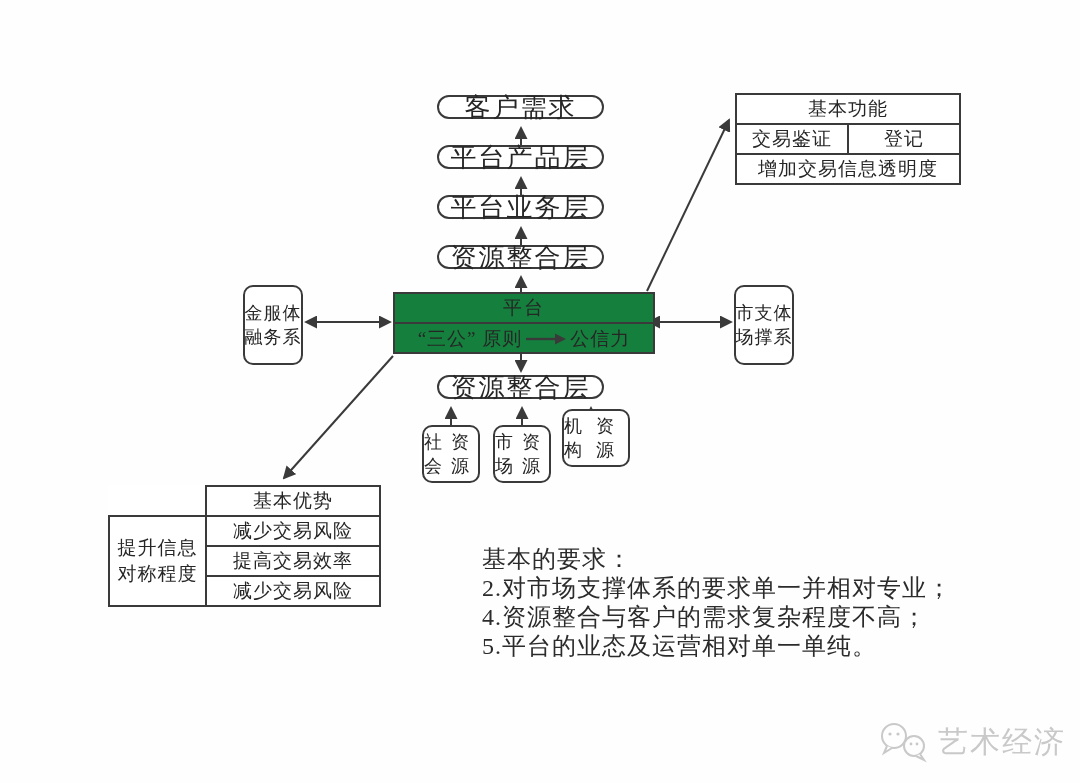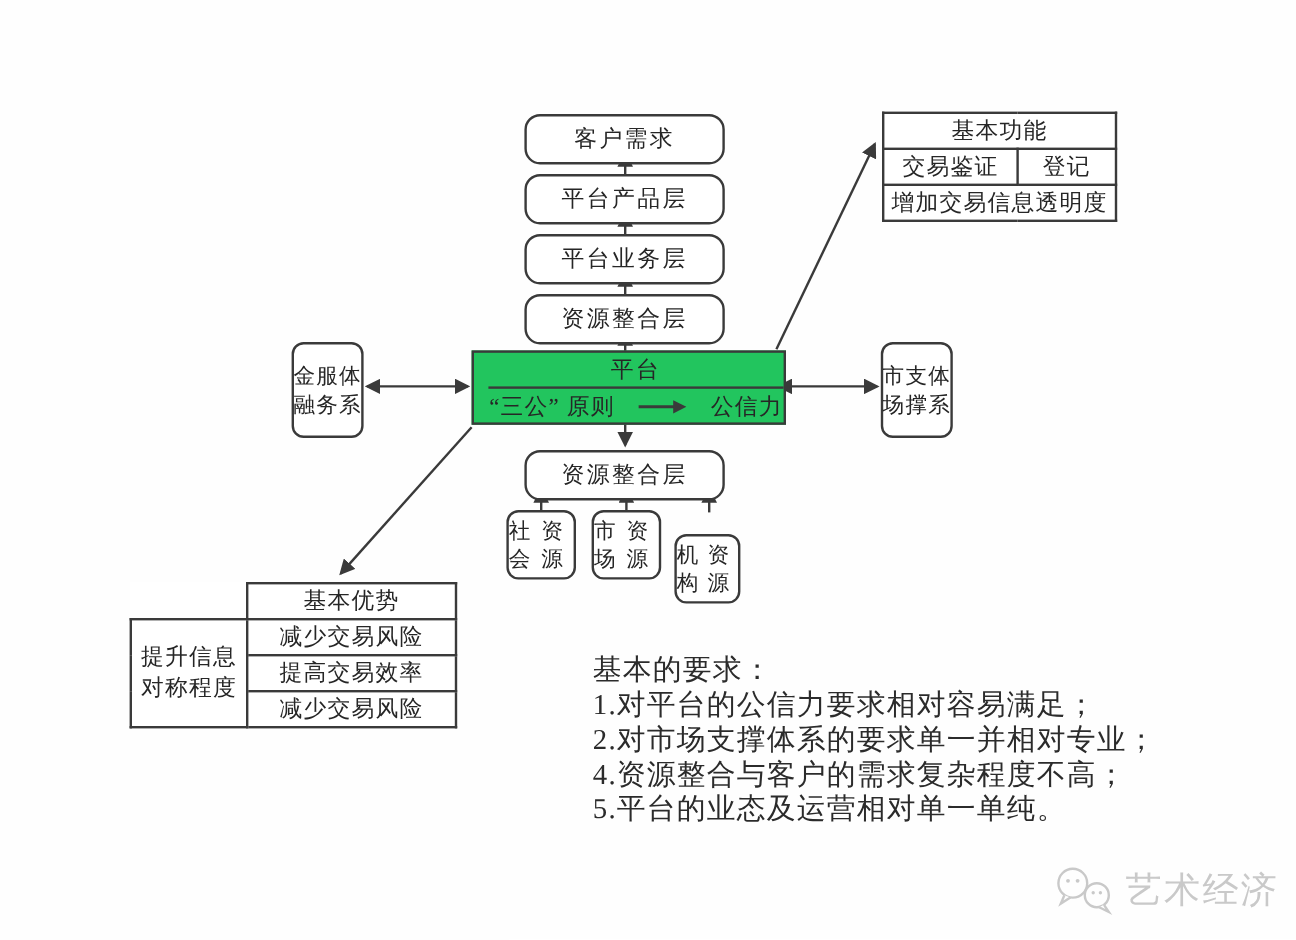--- a/index.html
+++ b/index.html
@@ -7,62 +7,62 @@
     --text:#262626;
     --wm:#c9c9c9;
   }
   html,body{margin:0;padding:0;background:#ffffff;}
   .canvas{
     position:relative;width:1080px;height:783px;background:#fefefe;
     font-family:"Liberation Serif","DejaVu Serif",serif;color:var(--text);
     overflow:hidden;
   }
   .overlay{position:absolute;left:0;top:0;width:1080px;height:783px;z-index:1;pointer-events:none;}
-  .box,.tbl,.platform,.requirements,.watermark{z-index:2;padding-left:12px;}
+  .box,.tbl,.platform,.requirements,.watermark{z-index:2;}
 
   .pill{
-    position:absolute;left:437px;width:167px;height:42px;
+    position:absolute;left:437px;width:167px;height:24px;
     border:2px solid var(--line);border-radius:13px;background:#fff;
     display:flex;align-items:center;justify-content:center;
-    font-size:19px;letter-spacing:2px;box-sizing:border-box;z-index:2;
+    font-size:26px;letter-spacing:2px;box-sizing:border-box;z-index:2;
   }
   .vbox{
     position:absolute;border:2px solid var(--line);border-radius:10px;background:#fff;
     display:flex;align-items:center;justify-content:center;
     font-size:18px;line-height:24px;letter-spacing:1px;box-sizing:border-box;z-index:2;
   }
   .vbox span{display:block;}
 
   .platform{
     position:absolute;left:393px;top:292px;width:262px;height:62px;
-    border:2px solid var(--line);background:#22c55e;box-sizing:border-box;z-index:2;
+    border:2px solid var(--line);background:#15803d;box-sizing:border-box;z-index:2;
   }
   .p-title{
     height:28px;border-bottom:2px solid var(--line);
     display:flex;align-items:center;justify-content:center;
     font-size:19px;letter-spacing:2px;
   }
   .p-sub{
     height:30px;display:flex;align-items:center;justify-content:center;
-    font-size:19px;letter-spacing:1px;gap:20px;
+    font-size:19px;letter-spacing:1px;gap:4px;
   }
 
   table.tbl{
     position:absolute;border-collapse:collapse;background:#fff;z-index:2;
     font-size:19px;letter-spacing:1px;
   }
   table.tbl td{
     border:2px solid var(--line);text-align:center;vertical-align:middle;
     padding:1px 4px;box-sizing:border-box;
   }
   table.tbl td.noborder{border:none;background:transparent;}
   .fn-table{left:735px;top:93px;}
   .fn-table td{height:26px;}
   .fn-table td.w1{width:112px;}
-  .fn-table td.w2{width:82px;border-radius:13px;}
+  .fn-table td.w2{width:112px;border-radius:13px;}
   .adv-table{left:108px;top:485px;}
   .adv-table td{height:26px;}
   .adv-table td.c1{width:97px;line-height:26px;}
   .adv-table td.c2{width:174px;}
 
   .requirements{
     position:absolute;left:482px;top:545px;z-index:2;
     font-size:24px;line-height:29px;letter-spacing:1px;color:#2b2b2b;
   }
   .watermark{
@@ -145,21 +145,21 @@
   <div class="pill" style="top:375px">资源整合层</div>
 
   <div class="vbox" style="left:422px;top:425px;width:58px;height:58px">
     <span>社会</span>
     <span>资源</span>
   </div>
   <div class="vbox" style="left:493px;top:425px;width:58px;height:58px">
     <span>市场</span>
     <span>资源</span>
   </div>
-  <div class="vbox" style="left:562px;top:445px;width:55px;height:58px">
+  <div class="vbox" style="left:562px;top:409px;width:68px;height:58px">
     <span>机构</span>
     <span>资源</span>
   </div>
 
   <table class="tbl adv-table">
     <tbody>
         <tr>
       <td class="noborder c1"></td>
       <td class="c2">基本优势</td>
     </tr>
@@ -174,21 +174,20 @@
           <td class="c2">提高交易效率</td>
         </tr>
     <tr>
           <td class="c2">减少交易风险</td>
         </tr>
   </tbody>
     </table>
 
   <div class="requirements">
     <div>基本的要求：</div>
-    <div>1.对平台的公信力要求相对容易满足；</div>
     <div>2.对市场支撑体系的要求单一并相对专业；</div>
     <div>4.资源整合与客户的需求复杂程度不高；</div>
     <div>5.平台的业态及运营相对单一单纯。</div>
   </div>
 
   <div class="watermark">
     <svg width="52" height="42" viewBox="0 0 52 42">
       <g fill="none" stroke="#c9c9c9" stroke-width="2">
         <circle cx="16" cy="15" r="12"></circle>
         <path d="M9 25 L6 32 L14 27" fill="#fefefe" stroke="#c9c9c9"></path>

